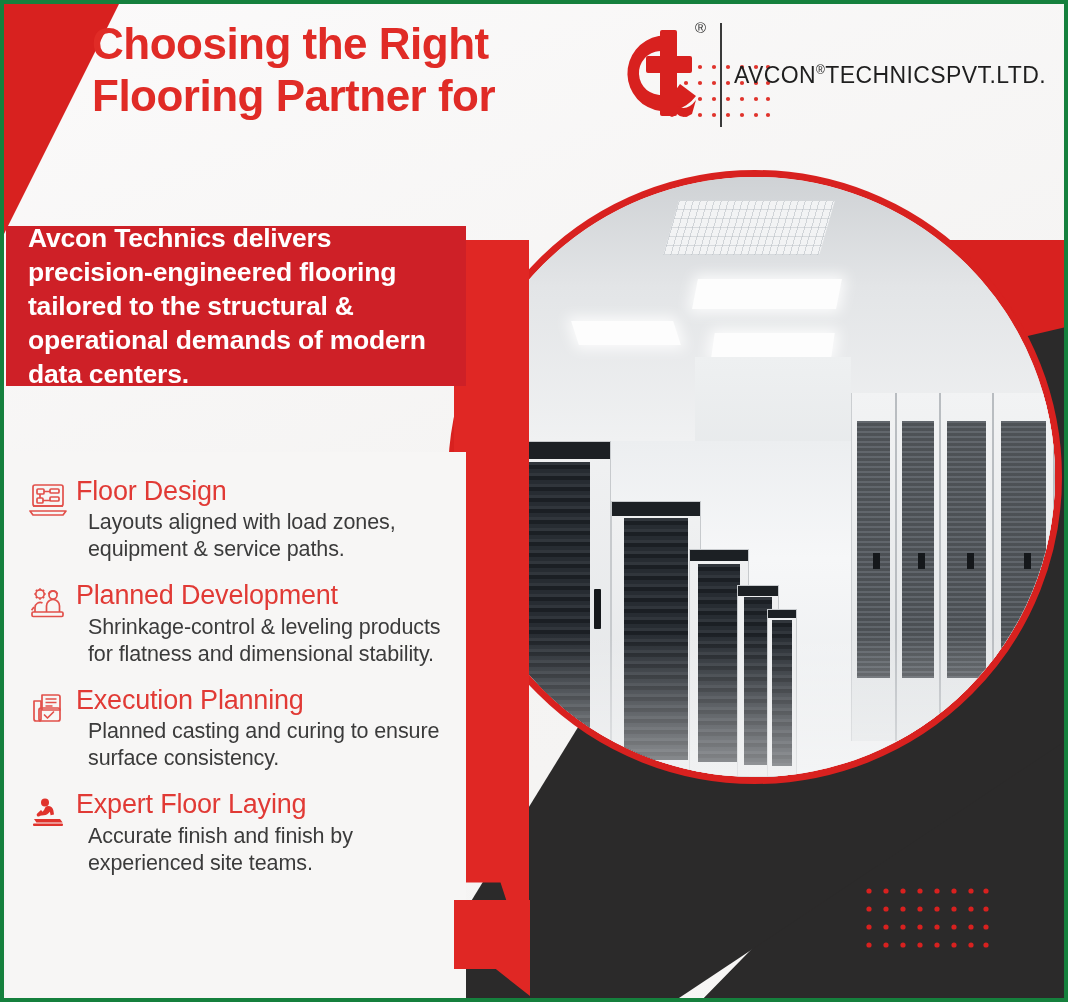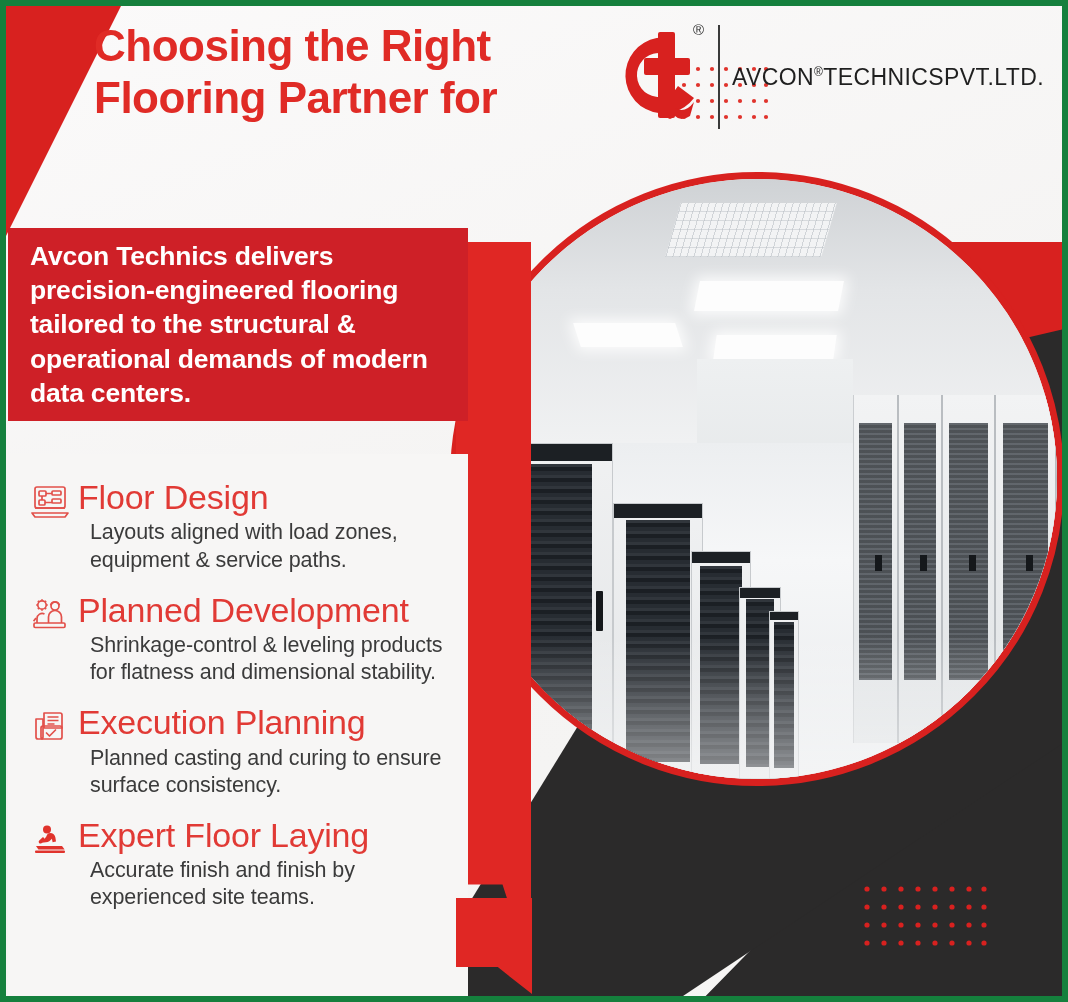--- a/index.html
+++ b/index.html
@@ -7,21 +7,21 @@
   html, body {
     width: 1068px; height: 1002px;
     font-family: "Liberation Sans", sans-serif;
     background: #ffffff;
     overflow: hidden;
   }
   .poster {
     position: relative;
     width: 1068px; height: 1002px;
     background: #f7f6f5;
-    border: 6px solid #15803d;
+    border: 4px solid #15803d;
     overflow: hidden;
   }
 
   
   .bg-paper {
     position: absolute; inset: 0;
     background: linear-gradient(160deg,#fbfafa 0%,#f4f3f2 55%,#f7f6f5 100%);
   }
   
   .wedge-topleft {
@@ -96,42 +96,42 @@
   }
   .logo-text .r { font-size: 12px; vertical-align: super; }
   .dotgrid-logo {
     position: absolute; right: 292px; top: 58px;
     width: 104px; height: 58px;
   }
 
   
   .desc-band {
     position: absolute; left: 2px; top: 222px;
-    width: 460px; height: 193px;
+    width: 460px; height: 160px;
     background: #ce2027;
     display: flex; align-items: center;
     padding: 0 22px;
   }
   .desc-band p {
     color: #ffffff; font-size: 26.5px; font-weight: 600;
     line-height: 1.29; letter-spacing: -0.2px;
   }
 
   
   .features {
     position: absolute; left: 20px; top: 472px;
     width: 430px;
   }
   .feature { position: relative; margin-bottom: 17px; padding-left: 52px; }
   .feature .ficon {
     position: absolute; left: 4px; top: 6px;
     width: 40px; height: 36px;
   }
   .feature .ftitle {
-    font-size: 34px; color: #e13a35; font-weight: 400;
+    font-size: 27px; color: #e13a35; font-weight: 400;
     line-height: 1.16; letter-spacing: -0.2px;
   }
   .feature .fdesc {
     font-size: 21.5px; color: #3b3b3b; line-height: 1.26;
     letter-spacing: -0.1px; margin-top: 2px; margin-left: 12px;
   }
 
   
   .photo-circle {
     position: absolute; left: 444px; top: 166px;

